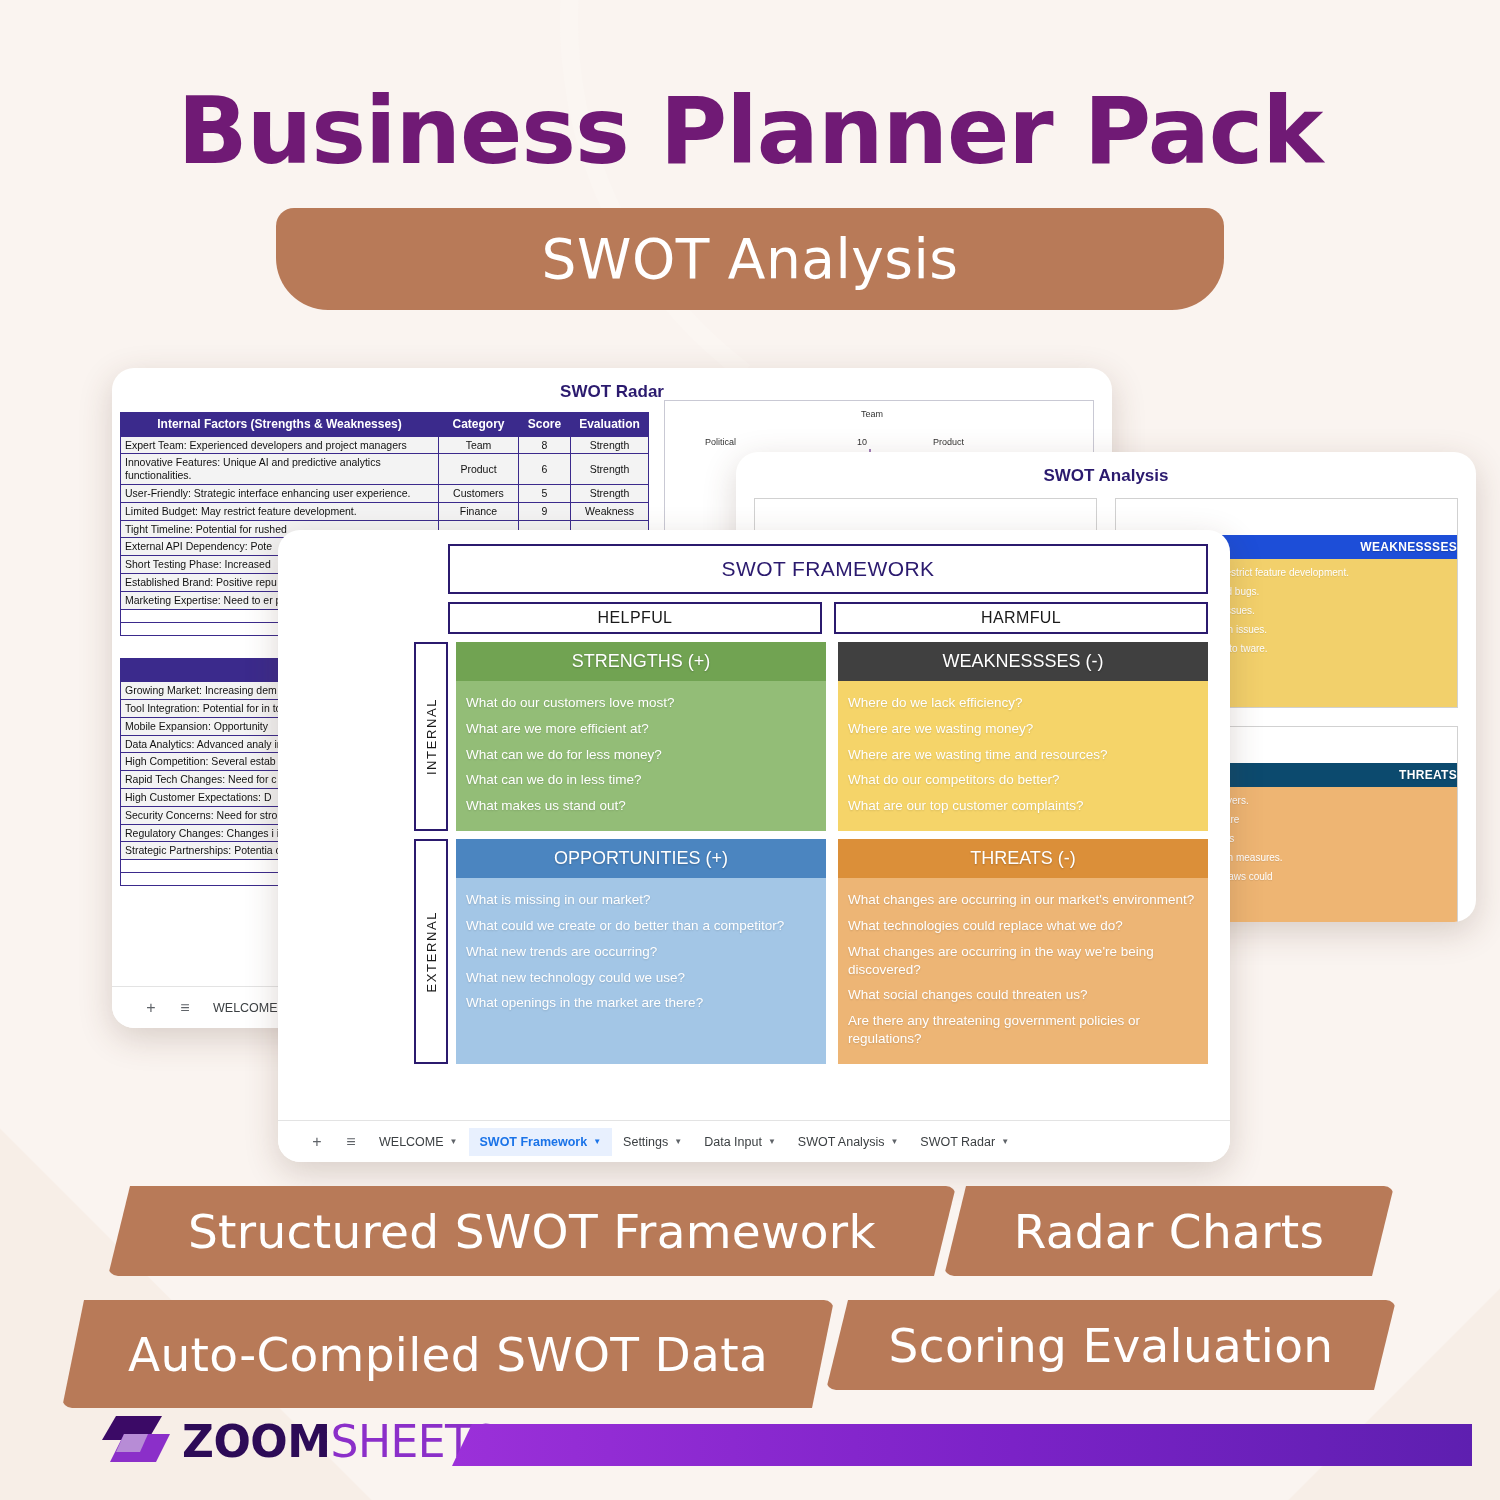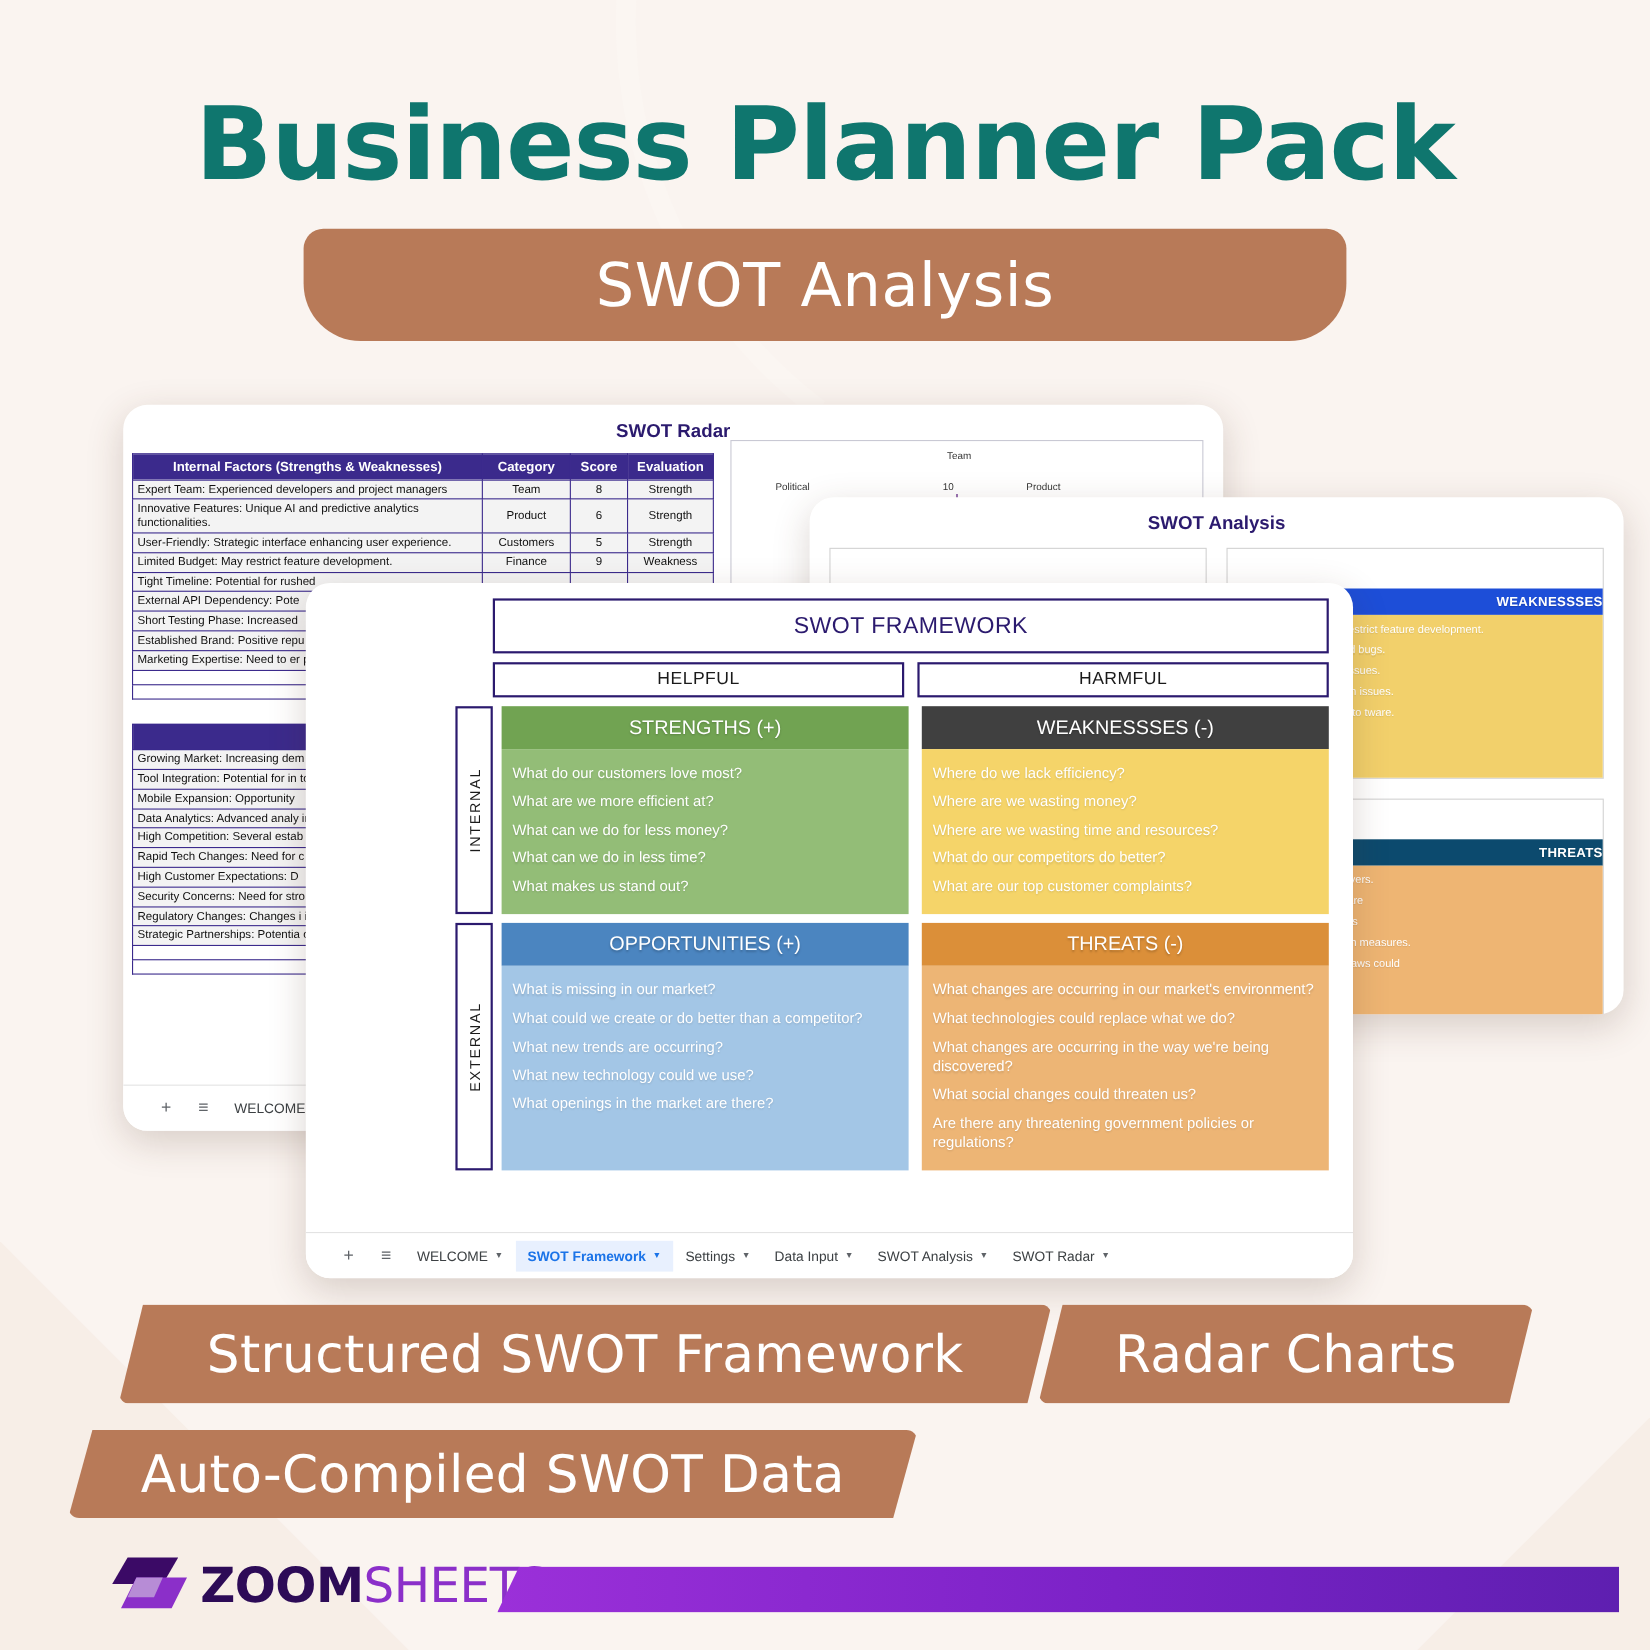--- a/index.html
+++ b/index.html
@@ -51,21 +51,21 @@
     transform: rotate(-8deg);
   }
 
   
   .header { position: absolute; left: 0; top: 0; width: 1500px; }
   .main-title {
     text-align: center;
     font-size: 92px;
     font-weight: 700;
     letter-spacing: -1px;
-    color: #0f766e;
+    color: #701a75;
     margin-top: 78px;
     font-family: "DejaVu Sans", sans-serif;
   }
   .subtitle-pill {
     position: absolute;
     left: 276px; top: 208px;
     width: 948px; height: 102px;
     background: #b87a58;
     border-radius: 18px 18px 52px 52px;
     display: flex; align-items: center; justify-content: center;
@@ -247,21 +247,21 @@
     left: 108px; top: 1186px; width: 848px; height: 90px;
     clip-path: polygon(22px 0, 100% 0, calc(100% - 22px) 100%, 0 100%);
     border-radius: 10px;
   }
   #banner-2 {
     left: 944px; top: 1186px; width: 450px; height: 90px;
     clip-path: polygon(22px 0, 100% 0, calc(100% - 22px) 100%, 0 100%);
     border-radius: 10px;
   }
   #banner-3 {
-    left: 62px; top: 1300px; width: 772px; height: 80px;
+    left: 62px; top: 1300px; width: 772px; height: 108px;
     clip-path: polygon(22px 0, 100% 0, calc(100% - 22px) 100%, 0 100%);
     border-radius: 10px;
   }
   #banner-4 {
     left: 826px; top: 1300px; width: 570px; height: 90px;
     clip-path: polygon(22px 0, 100% 0, calc(100% - 22px) 100%, 0 100%);
     border-radius: 10px;
   }
 
   
@@ -606,20 +606,23 @@
 
   <div class="banner" id="banner-1">
     <span>Structured SWOT Framework</span>
   </div>
   <div class="banner" id="banner-2">
     <span>Radar Charts</span>
   </div>
   <div class="banner" id="banner-3">
     <span>Auto-Compiled SWOT Data</span>
   </div>
+  <div class="banner" id="banner-4">
+    <span>Scoring Evaluation</span>
+  </div>
 
   <div class="footer">
     <svg class="logo-mark" viewBox="0 0 76 62">
       <path d="M18 4 L64 4 L50 28 L4 28 Z" fill="#3b0a66"></path>
       <path d="M26 22 L72 22 L58 50 L12 50 Z" fill="#8b2fc9"></path>
       <path d="M26 22 L50 22 L42 40 L18 40 Z" fill="#b78cd6"></path>
     </svg>
     <div class="logo-text">
       <span class="logo-zoom">ZOOM</span><span class="logo-sheets">SHEETS</span>
     </div>

